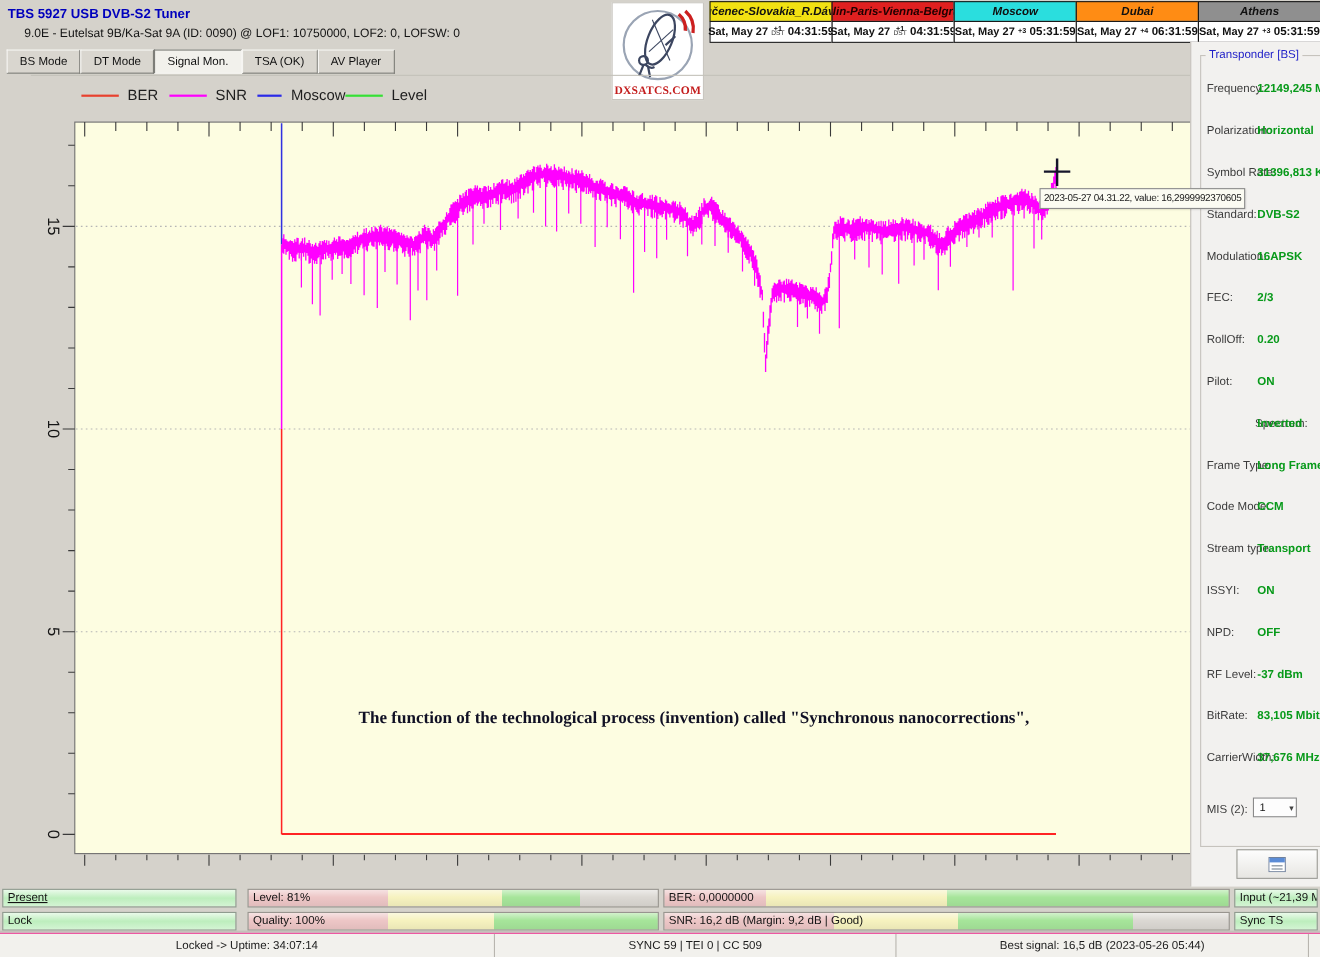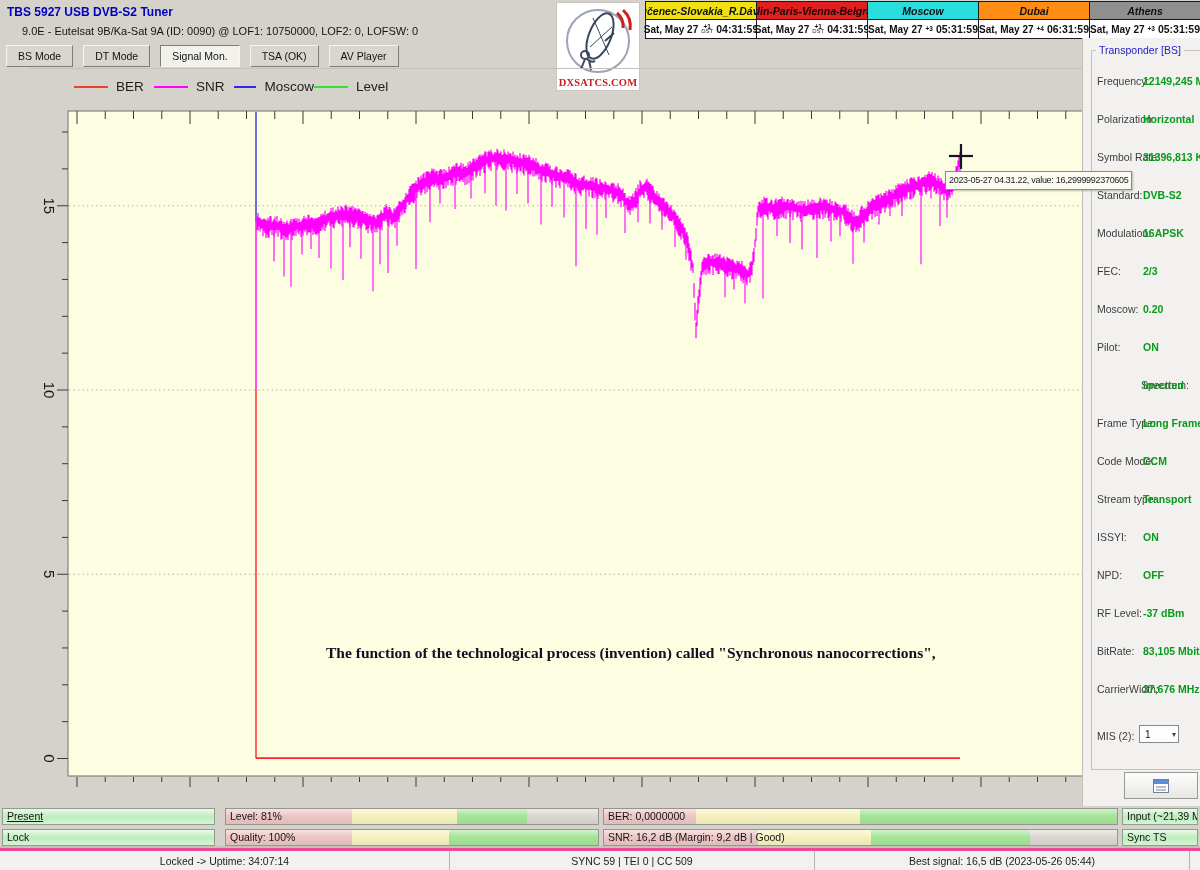--- a/index.html
+++ b/index.html
@@ -8,21 +8,21 @@
     background:#d5d2cb;font-family:"Liberation Sans",sans-serif;
     -webkit-font-smoothing:antialiased;
   }
   .abs{position:absolute;}
 
   
   #app-title{left:7px;top:5px;color:#0000bd;font-weight:bold;font-size:12px;}
   #app-subtitle{left:22px;top:25px;font-size:11px;color:#141414;}
 
   
-  #tabs{left:6px;top:45px;display:flex;gap:10px;justify-content:space-between;}
+  #tabs{left:6px;top:45px;display:flex;gap:0;justify-content:space-between;}
   .tab{
     height:20px;padding:0 11px;font-size:10.5px;line-height:20px;color:#111;
     background:#d9d6cf;border:1px solid;border-color:#f6f5f2 #7d7d78 #7d7d78 #f6f5f2;
     cursor:default;white-space:nowrap;
   }
   .tab.active{background:#f2f1ec;border-color:#7d7d78 #f6f5f2 #f6f5f2 #7d7d78;}
 
   
   #logo{left:556px;top:2px;width:84px;height:89px;background:#ffffff;border:1px solid #c9c6c0;box-sizing:border-box;}
   #logo-text{position:absolute;left:0;bottom:2px;width:100%;text-align:center;
@@ -86,21 +86,21 @@
     position:absolute;height:17px;box-sizing:border-box;border:1px solid #8f9c8f;
     background:linear-gradient(#eafaea,#bdeebd 50%,#d4f4d4);
     font-size:10.5px;line-height:15px;color:#141414;padding-left:4px;white-space:nowrap;overflow:hidden;
   }
   .segbar{
     position:absolute;height:17px;box-sizing:border-box;border:1px solid #98958f;
     font-size:10.5px;line-height:15px;color:#141414;padding-left:4px;white-space:nowrap;overflow:hidden;
   }
 
   
-  #statusbar{left:0;top:848px;width:1200px;height:22px;background:#f2f1ed;border-top:3px solid #ec4899;box-shadow:0 -2px 0 #c4c1ba;display:flex;box-sizing:border-box;}
+  #statusbar{left:0;top:848px;width:1200px;height:22px;background:#f2f1ed;border-top:1px solid #ec4899;box-shadow:0 -2px 0 #c4c1ba;display:flex;box-sizing:border-box;}
   .sb-sec{border-right:1px solid #b8b5af;font-size:10.5px;color:#1c1c1c;display:flex;align-items:center;justify-content:center;box-sizing:border-box;white-space:nowrap;}
 </style>
 </head>
 <body>
 
 <div class="abs" id="app-title">TBS 5927 USB DVB-S2 Tuner</div>
 <div class="abs" id="app-subtitle">9.0E - Eutelsat 9B/Ka-Sat 9A (ID: 0090) @ LOF1: 10750000, LOF2: 0, LOFSW: 0</div>
 
 <div class="abs" id="tabs">
     <div class="tab">BS Mode</div>
@@ -327,21 +327,21 @@
         <div class="tp-l" style="top: 62px;">Polarization:</div>
         <div class="tp-v" style="top: 62px; color: rgb(8, 154, 26);">Horizontal</div>
         <div class="tp-l" style="top: 100px;">Symbol Rate:</div>
         <div class="tp-v" style="top: 100px; color: rgb(8, 154, 26);">31396,813 KS/s</div>
         <div class="tp-l" style="top: 138px;">Standard:</div>
         <div class="tp-v" style="top: 138px; color: rgb(8, 154, 26);">DVB-S2</div>
         <div class="tp-l" style="top: 176px;">Modulation:</div>
         <div class="tp-v" style="top: 176px; color: rgb(8, 154, 26);">16APSK</div>
         <div class="tp-l" style="top: 214px;">FEC:</div>
         <div class="tp-v" style="top: 214px; color: rgb(8, 154, 26);">2/3</div>
-        <div class="tp-l" style="top: 252px;">Moscow:</div>
+        <div class="tp-l" style="top: 252px;">RollOff:</div>
         <div class="tp-v" style="top: 252px; color: rgb(8, 154, 26);">0.20</div>
         <div class="tp-l" style="top: 290px;">Pilot:</div>
         <div class="tp-v" style="top: 290px; color: rgb(8, 154, 26);">ON</div>
         <div class="tp-l" style="top: 328px; margin-left: 44px;">Spectrum:</div>
         <div class="tp-v" style="top: 328px; color: rgb(8, 154, 26);">Inverted</div>
         <div class="tp-l" style="top: 366px;">Frame Type:</div>
         <div class="tp-v" style="top: 366px; color: rgb(8, 154, 26);">Long Frame</div>
         <div class="tp-l" style="top: 404px;">Code Mode:</div>
         <div class="tp-v" style="top: 404px; color: rgb(8, 154, 26);">CCM</div>
         <div class="tp-l" style="top: 442px;">Stream type:</div>

